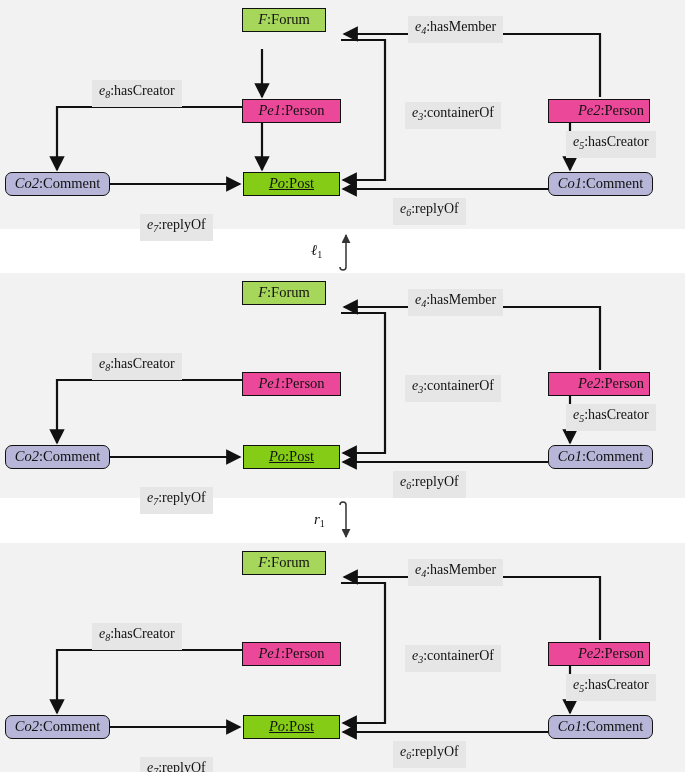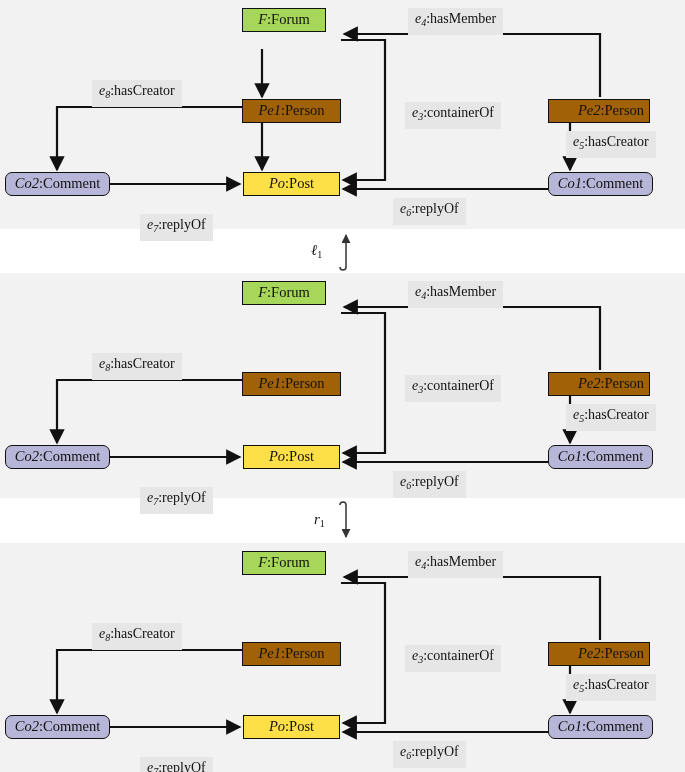--- a/index.html
+++ b/index.html
@@ -43,22 +43,22 @@
     line-height: 21px;
     text-align: center;
     font-size: 14.5px;
     color: #111111;
     white-space: nowrap;
     z-index: 5;
   }
   .node .id { font-style: italic; }
 
   .n-forum   { background: #a6d75b; }
-  .n-person  { background: #a16207; }
-  .n-post    { background: #fde047; }
+  .n-person  { background: #ec4899; }
+  .n-post    { background: #84cc16; text-decoration: underline; }
   .n-comment { background: #b7b6d8; border-radius: 7px; }
 
   
   .pos-forum   { left: 242px; top: 8px;  width: 84px; }
   .pos-pe1     { left: 242px; top: 99px;  width: 99px; }
   .pos-pe2     { left: 548px; top: 99px;  width: 102px; padding-left: 24px; }
   .pos-post    { left: 243px; top: 172px; width: 97px; }
   .pos-co1     { left: 548px; top: 172px; width: 105px; }
   .pos-co2     { left: 5px;   top: 172px; width: 105px; }
 
@@ -76,21 +76,21 @@
   .elabel .ev { font-style: italic; }
   .elabel .sub {
     font-style: italic;
     font-size: 10px;
     vertical-align: -0.25em;
   }
 
   .lab-e1 { left: 247px; top: 63px; }
   .lab-e2 { left: 253px; top: 136px; }
   .lab-e3 { left: 405px; top: 102px; }
-  .lab-e4 { left: 408px; top: 8px; font-family: Liberation Serif, serif; }
+  .lab-e4 { left: 408px; top: 16px; font-family: Liberation Serif, serif; }
   .lab-e5 { left: 566px; top: 131px; }
   .lab-e6 { left: 393px; top: 198px; }
   .lab-e7 { left: 140px; top: 190px; margin-top: 24px; }
   .lab-e8 { left: 92px;  top: 80px; }
 
   
   .edges {
     position: absolute;
     left: 0; top: 0;
     width: 685px;

